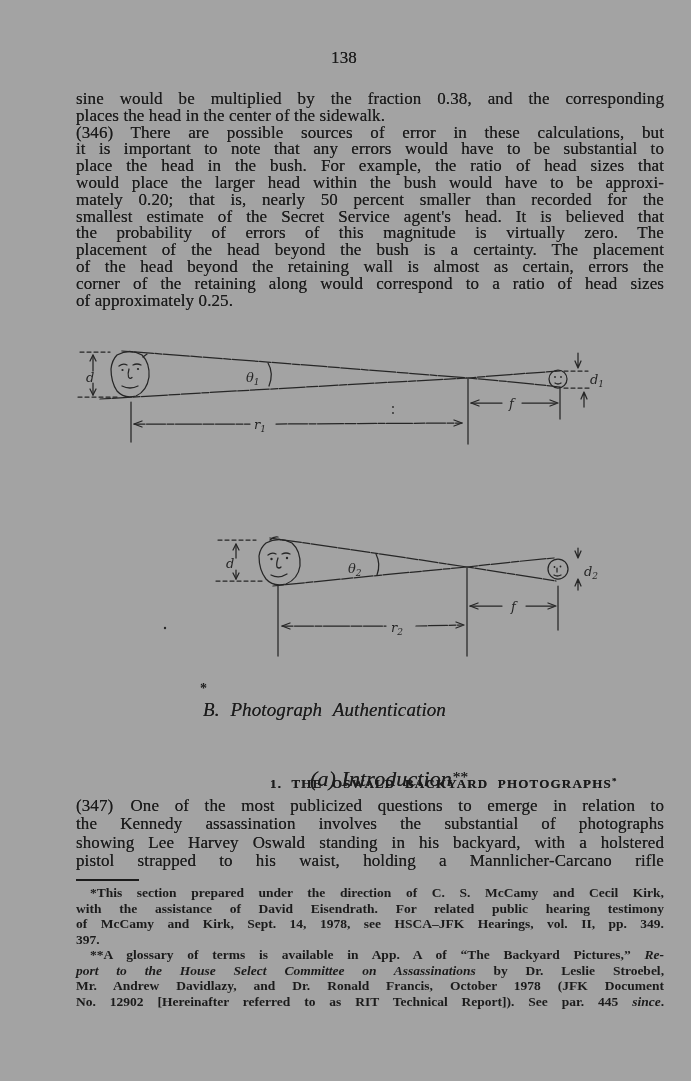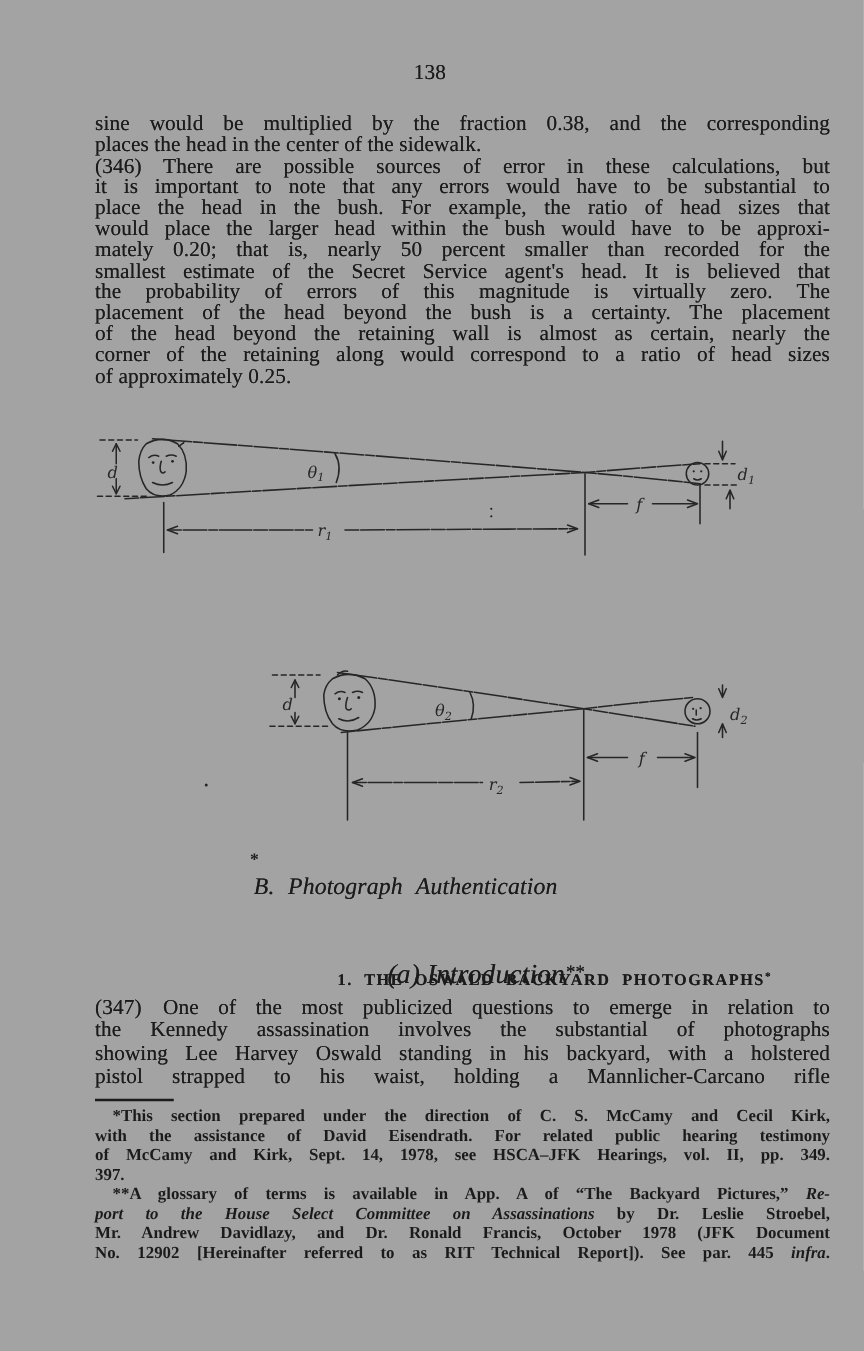--- a/index.html
+++ b/index.html
@@ -46,21 +46,21 @@
       <div class="tl jl">sine would be multiplied by the fraction 0.38, and the corresponding</div>
       <div class="tl">places the head in the center of the sidewalk.</div>
       <div class="tl jl">(346) There are possible sources of error in these calculations, but</div>
       <div class="tl jl">it is important to note that any errors would have to be substantial to</div>
       <div class="tl jl">place the head in the bush. For example, the ratio of head sizes that</div>
       <div class="tl jl">would place the larger head within the bush would have to be approxi-</div>
       <div class="tl jl">mately 0.20; that is, nearly 50 percent smaller than recorded for the</div>
       <div class="tl jl">smallest estimate of the Secret Service agent's head. It is believed that</div>
       <div class="tl jl">the probability of errors of this magnitude is virtually zero. The</div>
       <div class="tl jl">placement of the head beyond the bush is a certainty. The placement</div>
-      <div class="tl jl">of the head beyond the retaining wall is almost as certain, nearly the</div>
+      <div class="tl jl">of the head beyond the retaining wall is almost as certain, errors the</div>
       <div class="tl jl">corner of the retaining along would correspond to a ratio of head sizes</div>
       <div class="tl">of approximately 0.25.</div>
     </div>
 
   <svg id="diagram-1" class="abs" width="600" height="114" viewBox="0 0 600 114">
     <g class="ink">
       <path class="dash" d="M 10 7 L 40 7"></path>
       <path class="dash" d="M 8 52 L 48 52"></path>
       <path d="M 23 10 L 23 26 M 23 38 L 23 50"></path>
       <path d="M 20 16 L 23 10 L 26 16 M 20 44 L 23 50 L 26 44"></path>
@@ -191,16 +191,16 @@
   <div id="footnote-1" class="abs footnote">
       <div class="tl jl">*This section prepared under the direction of C. S. McCamy and Cecil Kirk,</div>
       <div class="tl jl">with the assistance of David Eisendrath. For related public hearing testimony</div>
       <div class="tl jl">of McCamy and Kirk, Sept. 14, 1978, see HSCA–JFK Hearings, vol. II, pp. 349.</div>
       <div class="tl">397.</div>
     </div>
   <div id="footnote-2" class="abs footnote">
       <div class="tl jl"><span>**A glossary of terms is available in App. A of “The Backyard Pictures,” </span><span class="it">Re-</span></div>
       <div class="tl jl"><span class="it">port to the House Select Committee on Assassinations</span><span> by Dr. Leslie Stroebel,</span></div>
       <div class="tl jl">Mr. Andrew Davidlazy, and Dr. Ronald Francis, October 1978 (JFK Document</div>
-      <div class="tl jl"><span>No. 12902 [Hereinafter referred to as RIT Technical Report]). See par. 445 </span><span class="it">infra</span><span>.</span></div>
+      <div class="tl jl"><span>No. 12902 [Hereinafter referred to as RIT Technical Report]). See par. 445 </span><span class="it">since</span><span>.</span></div>
     </div>
 
 </div>
 
 </body></html>

